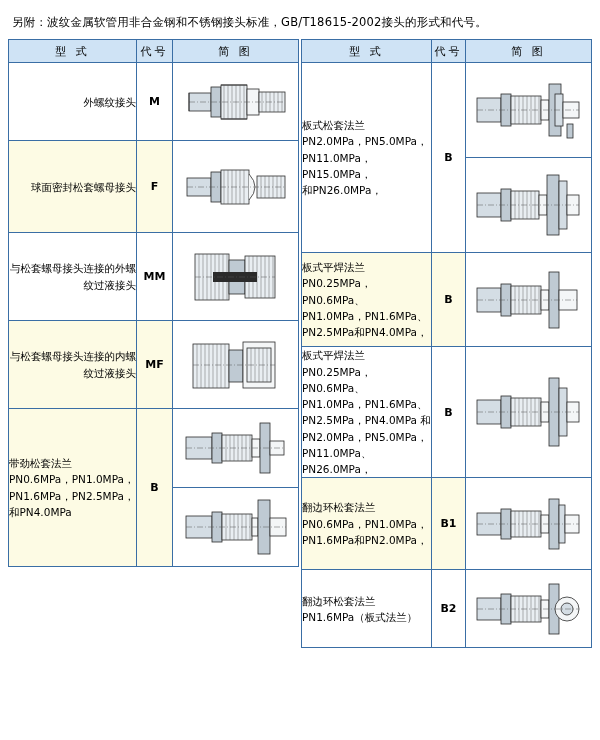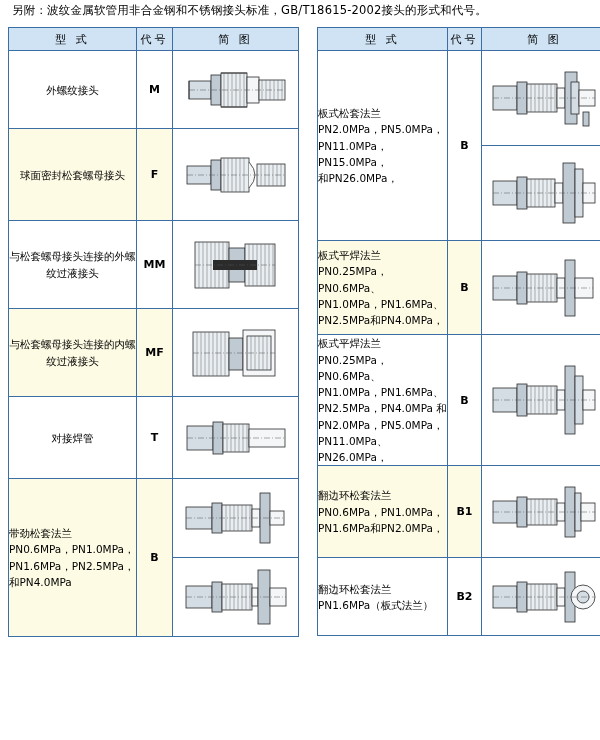--- a/index.html
+++ b/index.html
@@ -12,32 +12,32 @@
     height: 740px;
     font-family: "DejaVu Sans", "Liberation Sans", sans-serif;
     color: #111;
     overflow: hidden;
   }
   .page {
     position: relative;
     width: 547px;
     height: 740px;
     box-sizing: border-box;
-    padding: 2px 8px 0 8px;
+    padding: 14px 8px 0 8px;
   }
   .doc-title {
     font-size: 11.5px;
     line-height: 1.5;
     color: #000;
     margin: 0 0 8px 4px;
     letter-spacing: 0.2px;
   }
   .tables {
     display: flex;
-    gap: 16px;
+    gap: 0px;
     align-items: flex-start;
   }
   table.spec {
     border-collapse: collapse;
     table-layout: fixed;
   }
   table.left-tbl { width: 290px; }
   table.right-tbl { width: 292px; margin-left: 2px; }
 
   table.spec th, table.spec td {
@@ -54,21 +54,21 @@
     text-align: center;
     letter-spacing: 3px;
   }
   .cell-type {
     font-size: 10.5px;
     line-height: 1.55;
     padding: 5px 6px;
     color: #000;
   }
   .cell-type.center {
-    text-align: center;
+    text-align: right;
   }
   .cell-code {
     text-align: center;
     font-size: 11px;
     font-weight: bold;
     color: #000;
   }
   .cell-fig {
     background: #ffffff;
     text-align: center;
@@ -248,43 +248,20 @@
                   <line x1="82" y1="18" x2="82" y2="52"></line>
                     <line x1="86" y1="18" x2="86" y2="52"></line>
                   <line x1="90" y1="18" x2="90" y2="52"></line>
                 </g>
                 <path d="M16 35 L98 35" class="ln-thin" stroke-dasharray="6 2 1 2"></path>
               </svg>
             </div>
           </td>
         </tr>
 
-        <tr style="height:82px">
-          <td class="cell-type center plain">对接焊管</td>
-          <td class="cell-code plain">T</td>
-          <td class="cell-fig">
-            <div class="fig-wrap">
-              <svg width="118" height="64" viewBox="0 0 118 64">
-                <rect x="10" y="20" width="26" height="24" class="fill-b"></rect>
-                <rect x="36" y="16" width="10" height="32" class="fill-d"></rect>
-                <rect x="46" y="18" width="26" height="28" class="fill-a"></rect>
-                <g class="hatch-line">
-                  <line x1="50" y1="18" x2="50" y2="46"></line>
-                    <line x1="54" y1="18" x2="54" y2="46"></line>
-                  <line x1="58" y1="18" x2="58" y2="46"></line>
-                    <line x1="62" y1="18" x2="62" y2="46"></line>
-                  <line x1="66" y1="18" x2="66" y2="46"></line>
-                    <line x1="70" y1="18" x2="70" y2="46"></line>
-                </g>
-                <rect x="72" y="23" width="36" height="18" class="fill-c"></rect>
-                <path d="M10 32 L108 32" class="ln-thin" stroke-dasharray="6 2 1 2"></path>
-              </svg>
-            </div>
-          </td>
-        </tr>
 
         <tr style="height:158px">
           <td class="cell-type hl" style="white-space:pre-line">带劲松套法兰
 PN0.6MPa，PN1.0MPa，
 PN1.6MPa，PN2.5MPa，
 和PN4.0MPa</td>
           <td class="cell-code hl">B</td>
           <td class="cell-fig" style="padding:0">
             <div style="border-bottom:1px solid #3a6ea5;height:78px;display:flex;align-items:center;justify-content:center">
               <svg width="116" height="66" viewBox="0 0 116 66">

